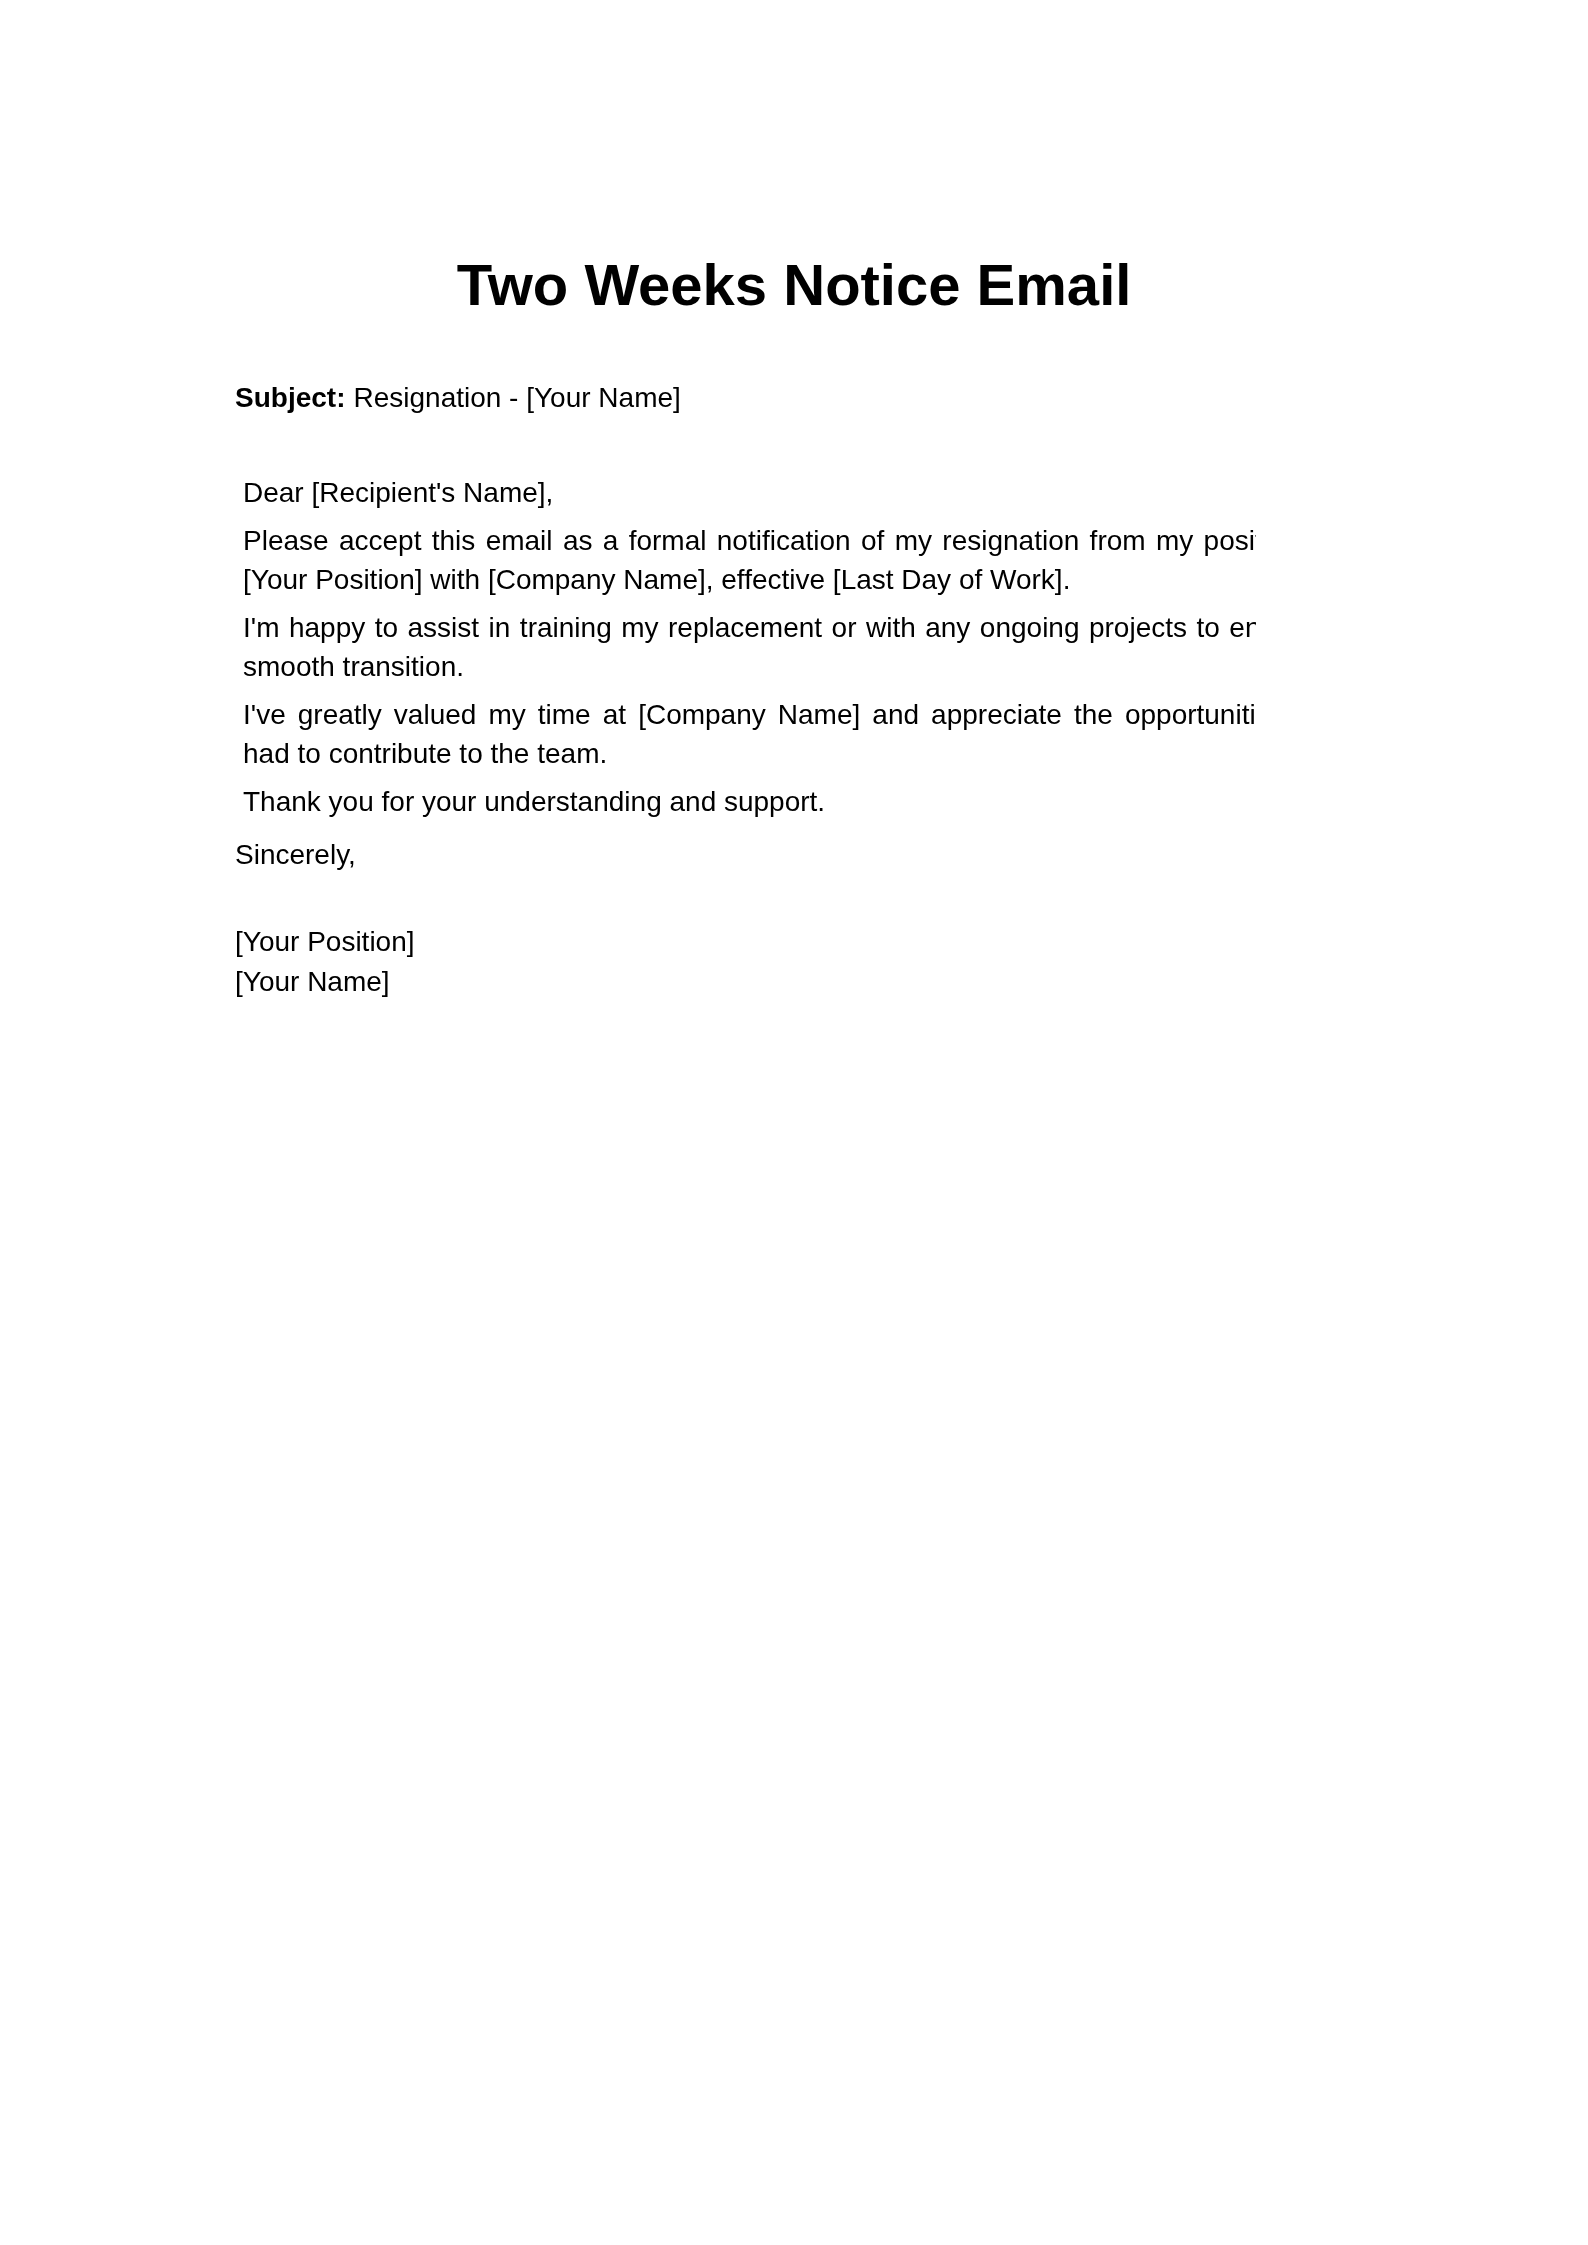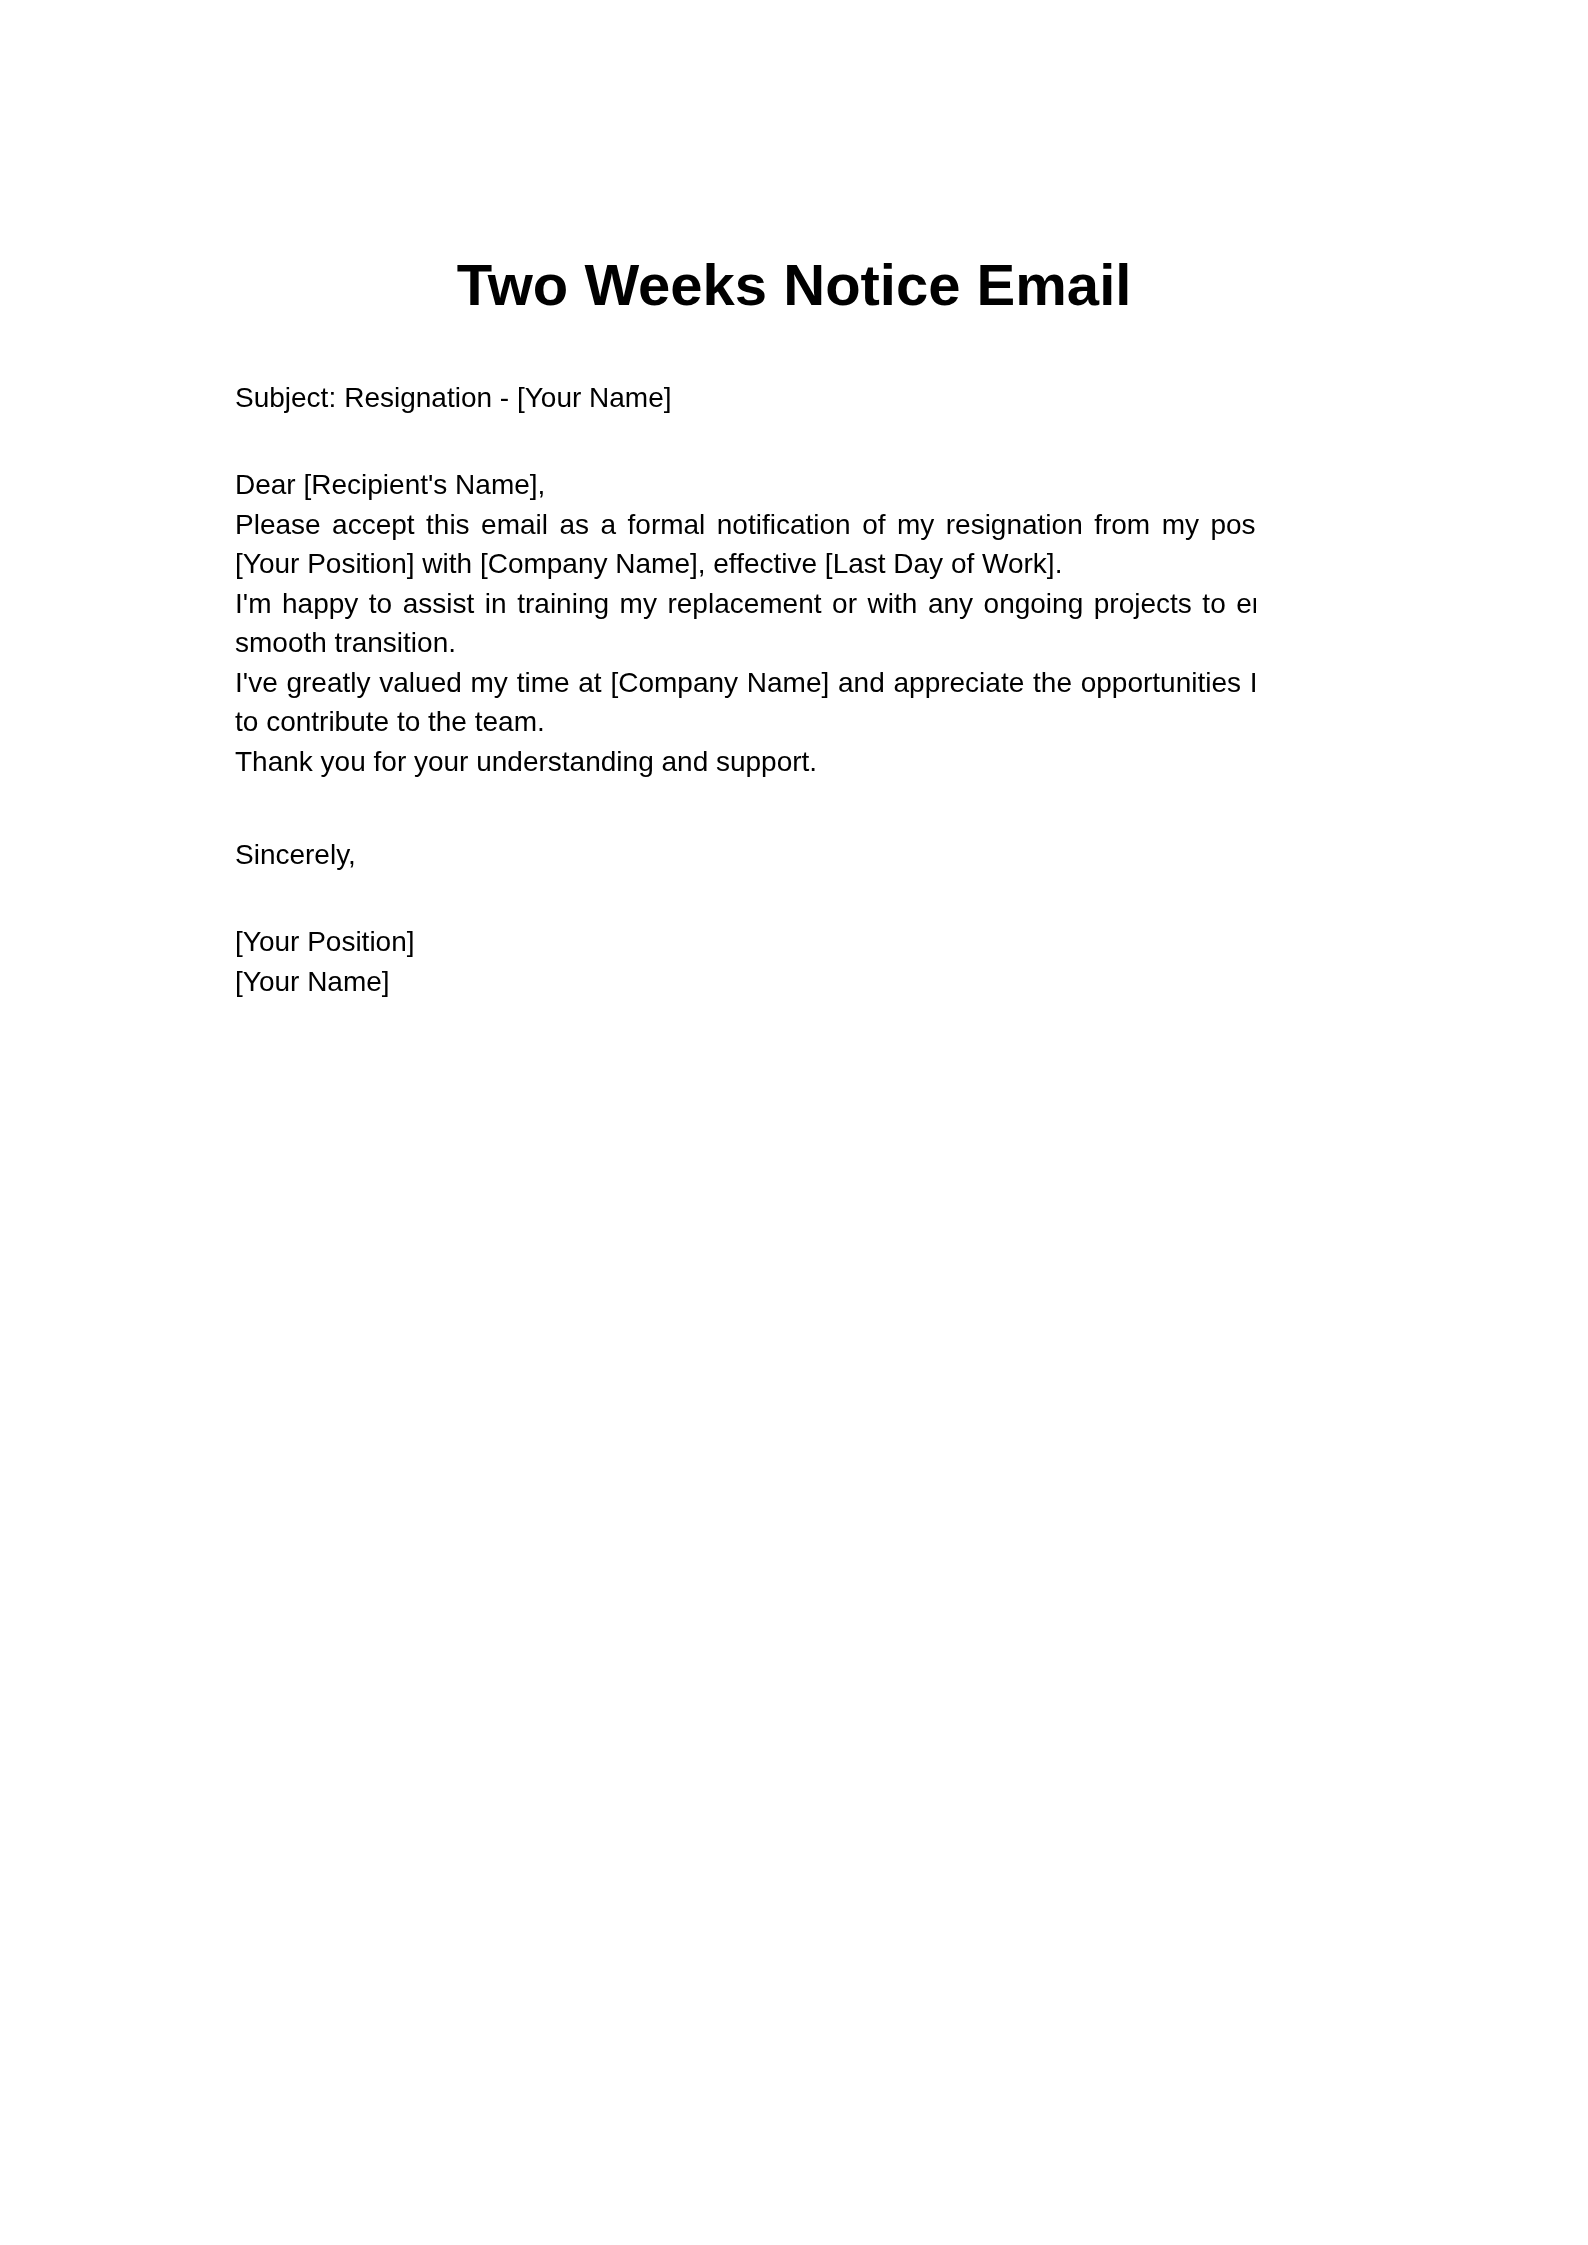--- a/index.html
+++ b/index.html
@@ -30,34 +30,34 @@
   .subject-line {
     position: absolute;
     left: 235px;
     top: 378px;
     width: 1113px;
     font-size: 28px;
     line-height: 39.5px;
     white-space: nowrap;
   }
   .subject-label {
-    font-weight: normal;
+    font-weight: bold;
     margin-right: 8px;
     margin-top: 14px;
   }
   .letter-body {
     position: absolute;
     left: 235px;
     top: 465px;
     width: 1113px;
     font-size: 28px;
     line-height: 39.5px;
   }
   .para {
-    margin: 0;
+    margin: 8px;
     text-align: justify;
   }
   .closing-block {
     position: absolute;
     left: 235px;
     top: 835px;
     width: 1113px;
     font-size: 28px;
     line-height: 39.5px;
   }

